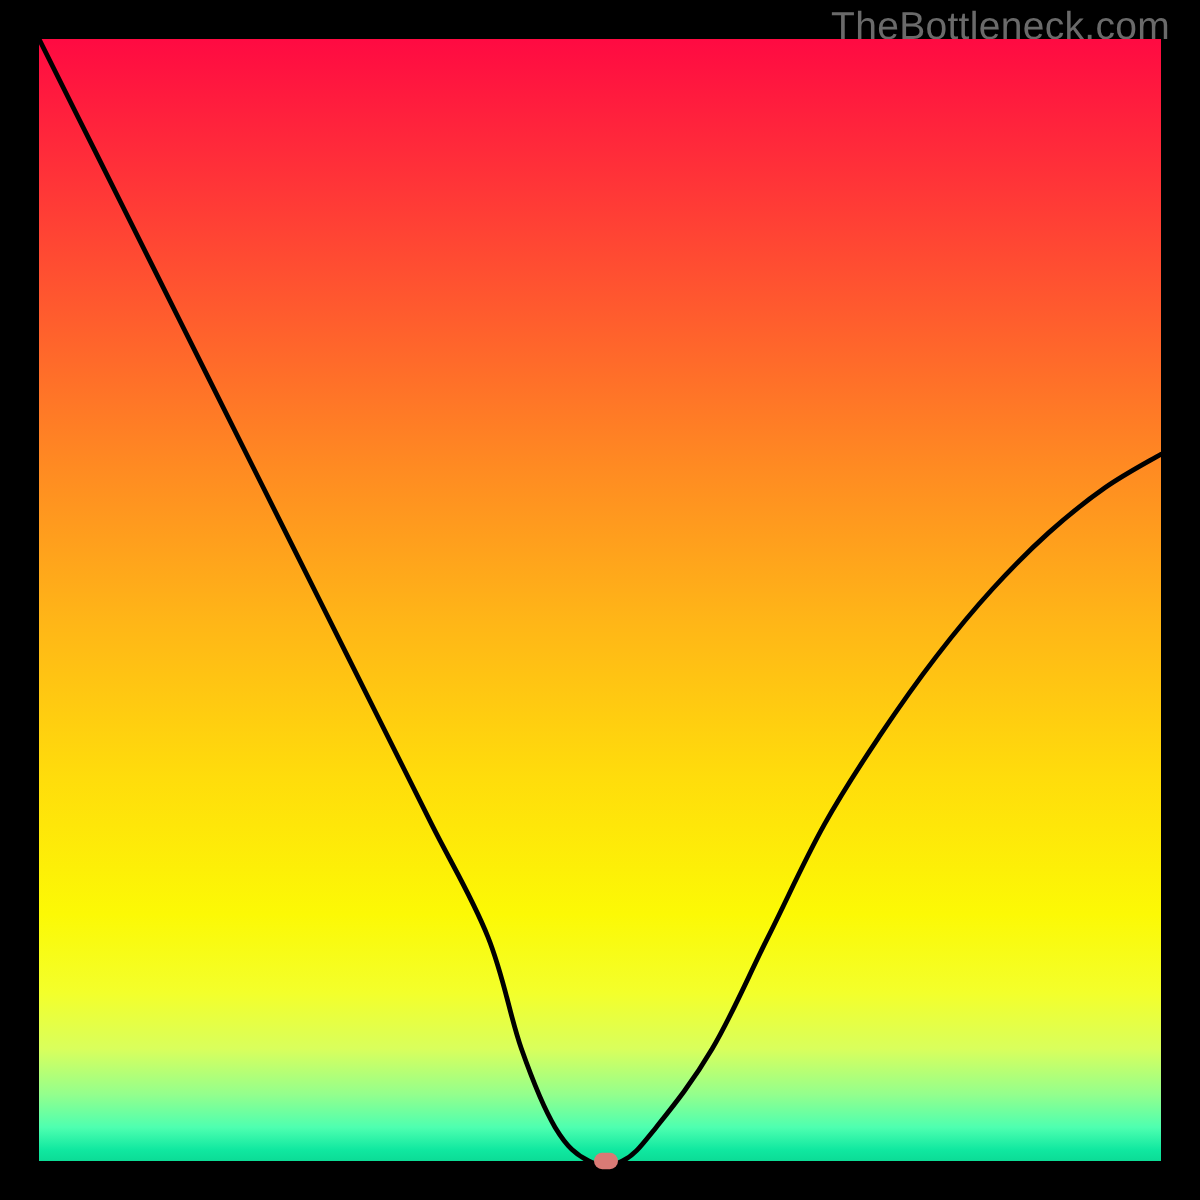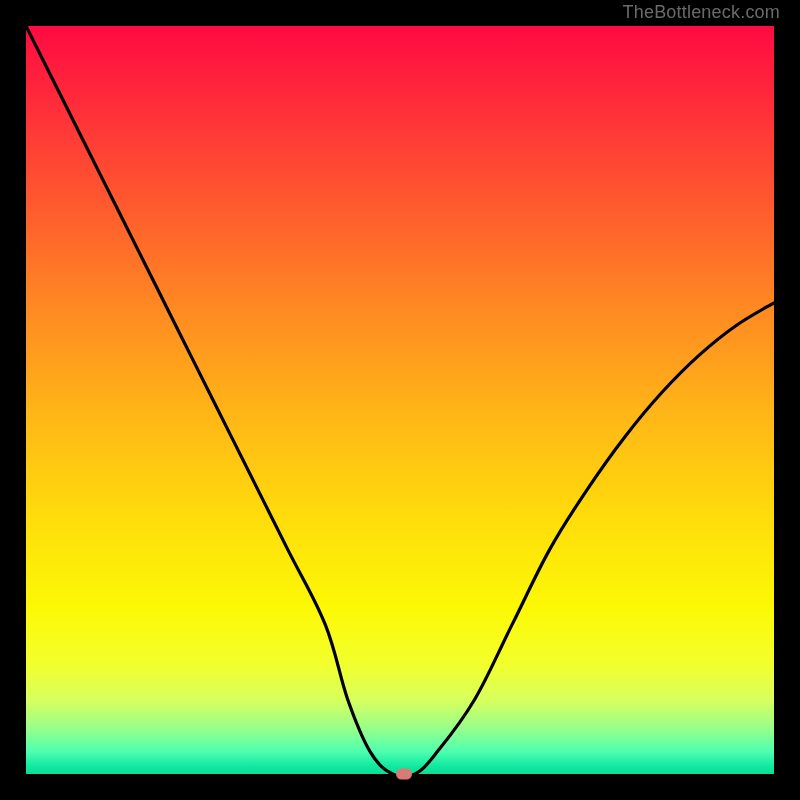--- a/index.html
+++ b/index.html
@@ -17,21 +17,21 @@
     top: 0;
     width: 800px;
     height: 800px;
     background: #000;
   }
   .watermark {
     position: absolute;
     top: 2px;
     right: 20px;
     color: #6a6a6a;
-    font-size: 18px;
+    font-size: 26px;
     font-weight: 500;
     letter-spacing: 0.2px;
   }
   .plot {
     position: absolute;
     left: 26px;
     top: 26px;
     width: 748px;
     height: 748px;
   }

